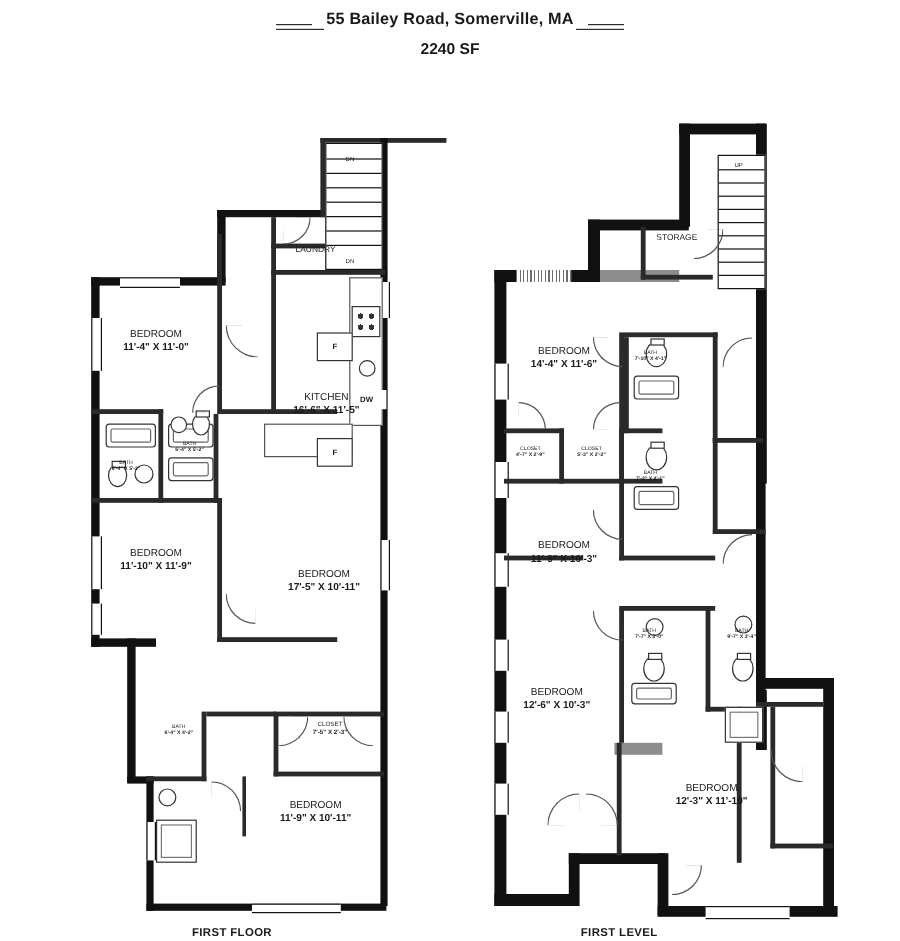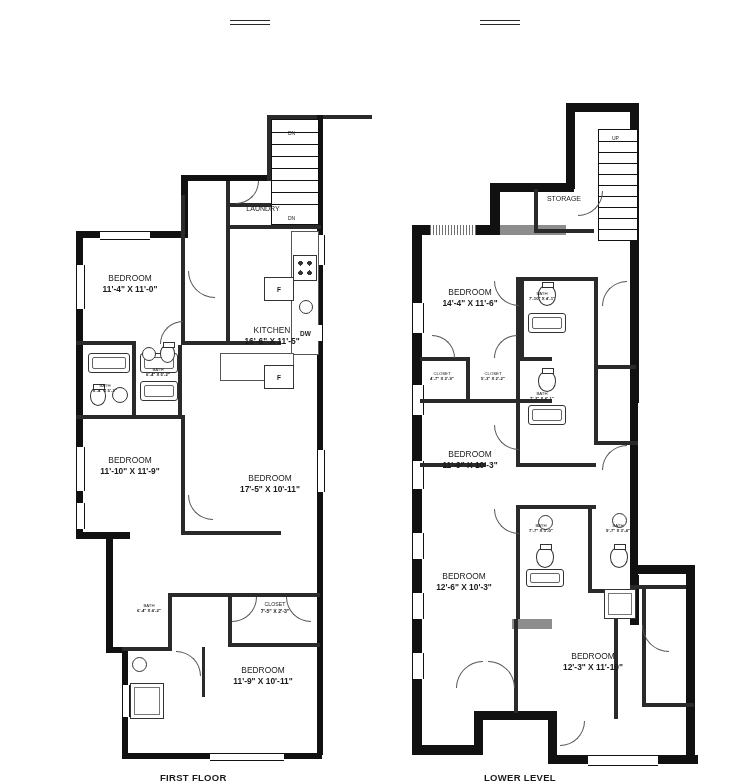--- a/index.html
+++ b/index.html
@@ -70,21 +70,23 @@
 </style>
 </head>
 <body>
 
 <div class="header">
   <div class="title-row">
     <div class="rule left"></div>
     <div class="rule left2"></div>
     <div class="rule right"></div>
     <div class="rule right2"></div>
-  </div>
+    <span class="title">55 Bailey Road, Somerville, MA</span>
+  </div>
+  <div class="sf">2240 SF</div>
 </div>
 
 <div class="plan" id="plan-first">
 
   <div class="wall" style="left:16px;top:136px;width:7px;height:308px;"></div>
   <div class="wall" style="left:16px;top:136px;width:112px;height:7px;"></div>
   <div class="wall" style="left:121px;top:80px;width:7px;height:60px;"></div>
   <div class="wall" style="left:121px;top:80px;width:90px;height:6px;"></div>
   <div class="wallthin" style="left:207px;top:20px;width:4px;height:66px;"></div>
   <div class="wallthin" style="left:207px;top:20px;width:105px;height:4px;"></div>
@@ -358,14 +360,14 @@
     <span class="d">7'-7" X 3'-0"</span>
   </div>
 
   <div class="lbl lbl-xs" style="left:206px;top:428px;width:44px;">
     <span class="n">BATH</span>
     <span class="d">9'-7" X 3'-4"</span>
   </div>
 </div>
 
 <div class="footer-label footer-first">FIRST FLOOR</div>
-<div class="footer-label footer-lower">LOWER LEVEL</div>
+<div class="footer-label footer-lower">FIRST LEVEL</div>
 <div class="credit"></div>
 
 </body></html>

